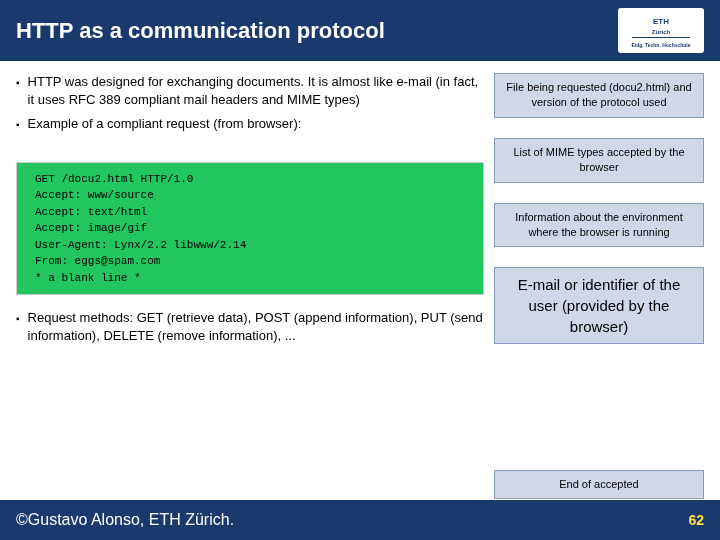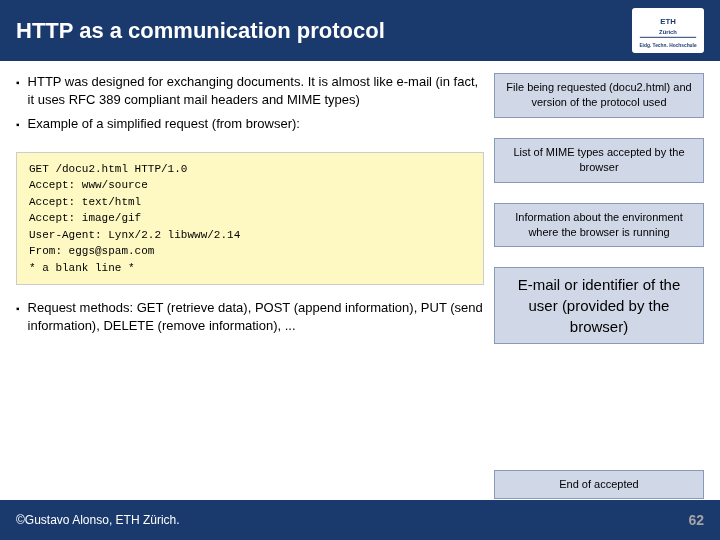--- a/index.html
+++ b/index.html
@@ -28,21 +28,21 @@
       justify-content: space-between;
     }
 
     .title-text {
       color: #fff;
       font-size: 22px;
       font-weight: bold;
     }
 
     .eth-logo {
-      width: 72px;
+      width: 86px;
       height: 45px;
       background: #fff;
       border-radius: 3px;
       display: flex;
       align-items: center;
       justify-content: center;
       font-size: 8px;
       color: #1a3a6e;
       font-weight: bold;
       text-align: center;
@@ -87,27 +87,27 @@
     }
 
     .bullet-icon {
       font-size: 10px;
       margin-top: 3px;
       flex-shrink: 0;
       color: #000;
     }
 
     .code-box {
-      background: #fef9c3;
+      background: #22c55e;
       border: 1px solid #ccc;
-      padding: 8px 12px;
+      padding: 8px 18px;
       font-family: 'Courier New', monospace;
       font-size: 11px;
       line-height: 1.5;
-      margin: 10px 0 6px 0;
+      margin: 20px 0 6px 0;
     }
 
     .info-box {
       background: #d0d8e8;
       border: 1px solid #8899bb;
       padding: 6px 8px;
       font-size: 11px;
       text-align: center;
       line-height: 1.4;
     }
@@ -124,25 +124,25 @@
       height: 40px;
       background: #1a3a6e;
       display: flex;
       align-items: center;
       justify-content: space-between;
       padding: 0 16px;
     }
 
     .footer-left {
       color: #fff;
-      font-size: 12px;
+      font-size: 16px;
     }
 
     .footer-right {
-      color: #a3a3a3;
+      color: #fde047;
       font-size: 14px;
       font-weight: bold;
     }
 
     .right-panel-inner {
       display: flex;
       flex-direction: column;
       gap: 20px;
       height: 100%;
     }
@@ -170,21 +170,21 @@
 
     <div class="left-panel">
 
       <div class="bullet-section">
         <div class="bullet-item">
           <span class="bullet-icon">▪</span>
           <span>HTTP was designed for exchanging documents. It is almost like e-mail (in fact, it uses RFC 389 compliant mail headers and MIME types)</span>
         </div>
         <div class="bullet-item">
           <span class="bullet-icon">▪</span>
-          <span>Example of a simplified request (from browser):</span>
+          <span>Example of a compliant request (from browser):</span>
         </div>
       </div>
 
       <div class="code-box">
         <div>GET /docu2.html HTTP/1.0</div>
         <div>Accept: www/source</div>
         <div>Accept: text/html</div>
         <div>Accept: image/gif</div>
         <div>User-Agent: Lynx/2.2 libwww/2.14</div>
         <div>From:  eggs@spam.com</div>

